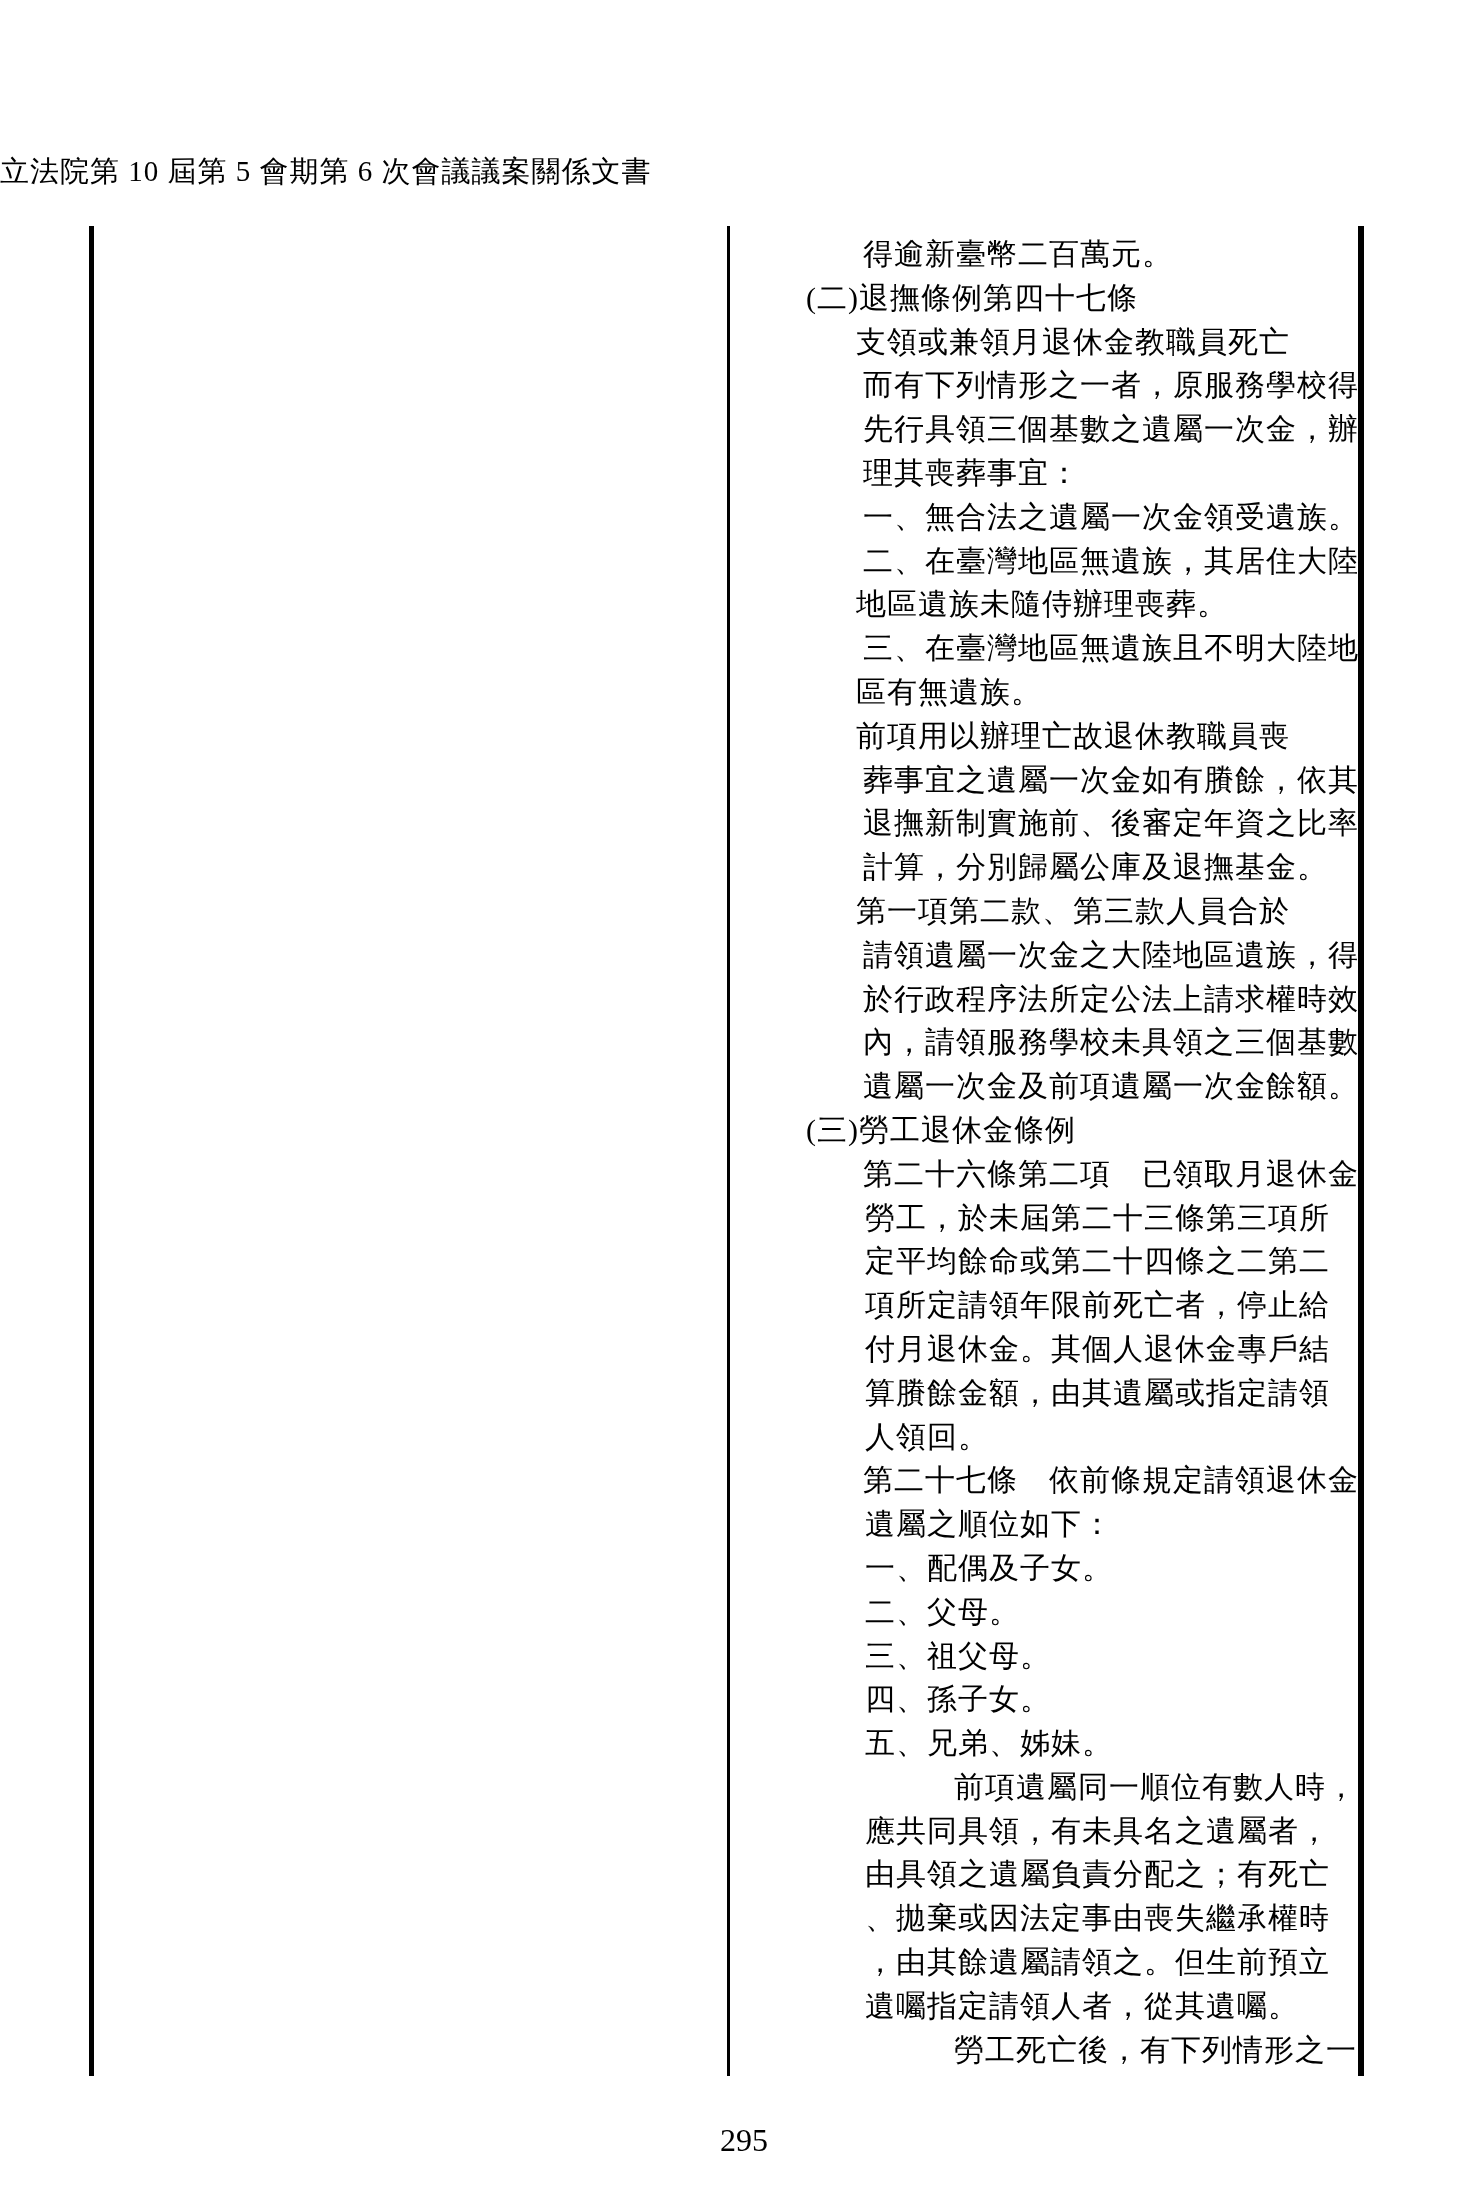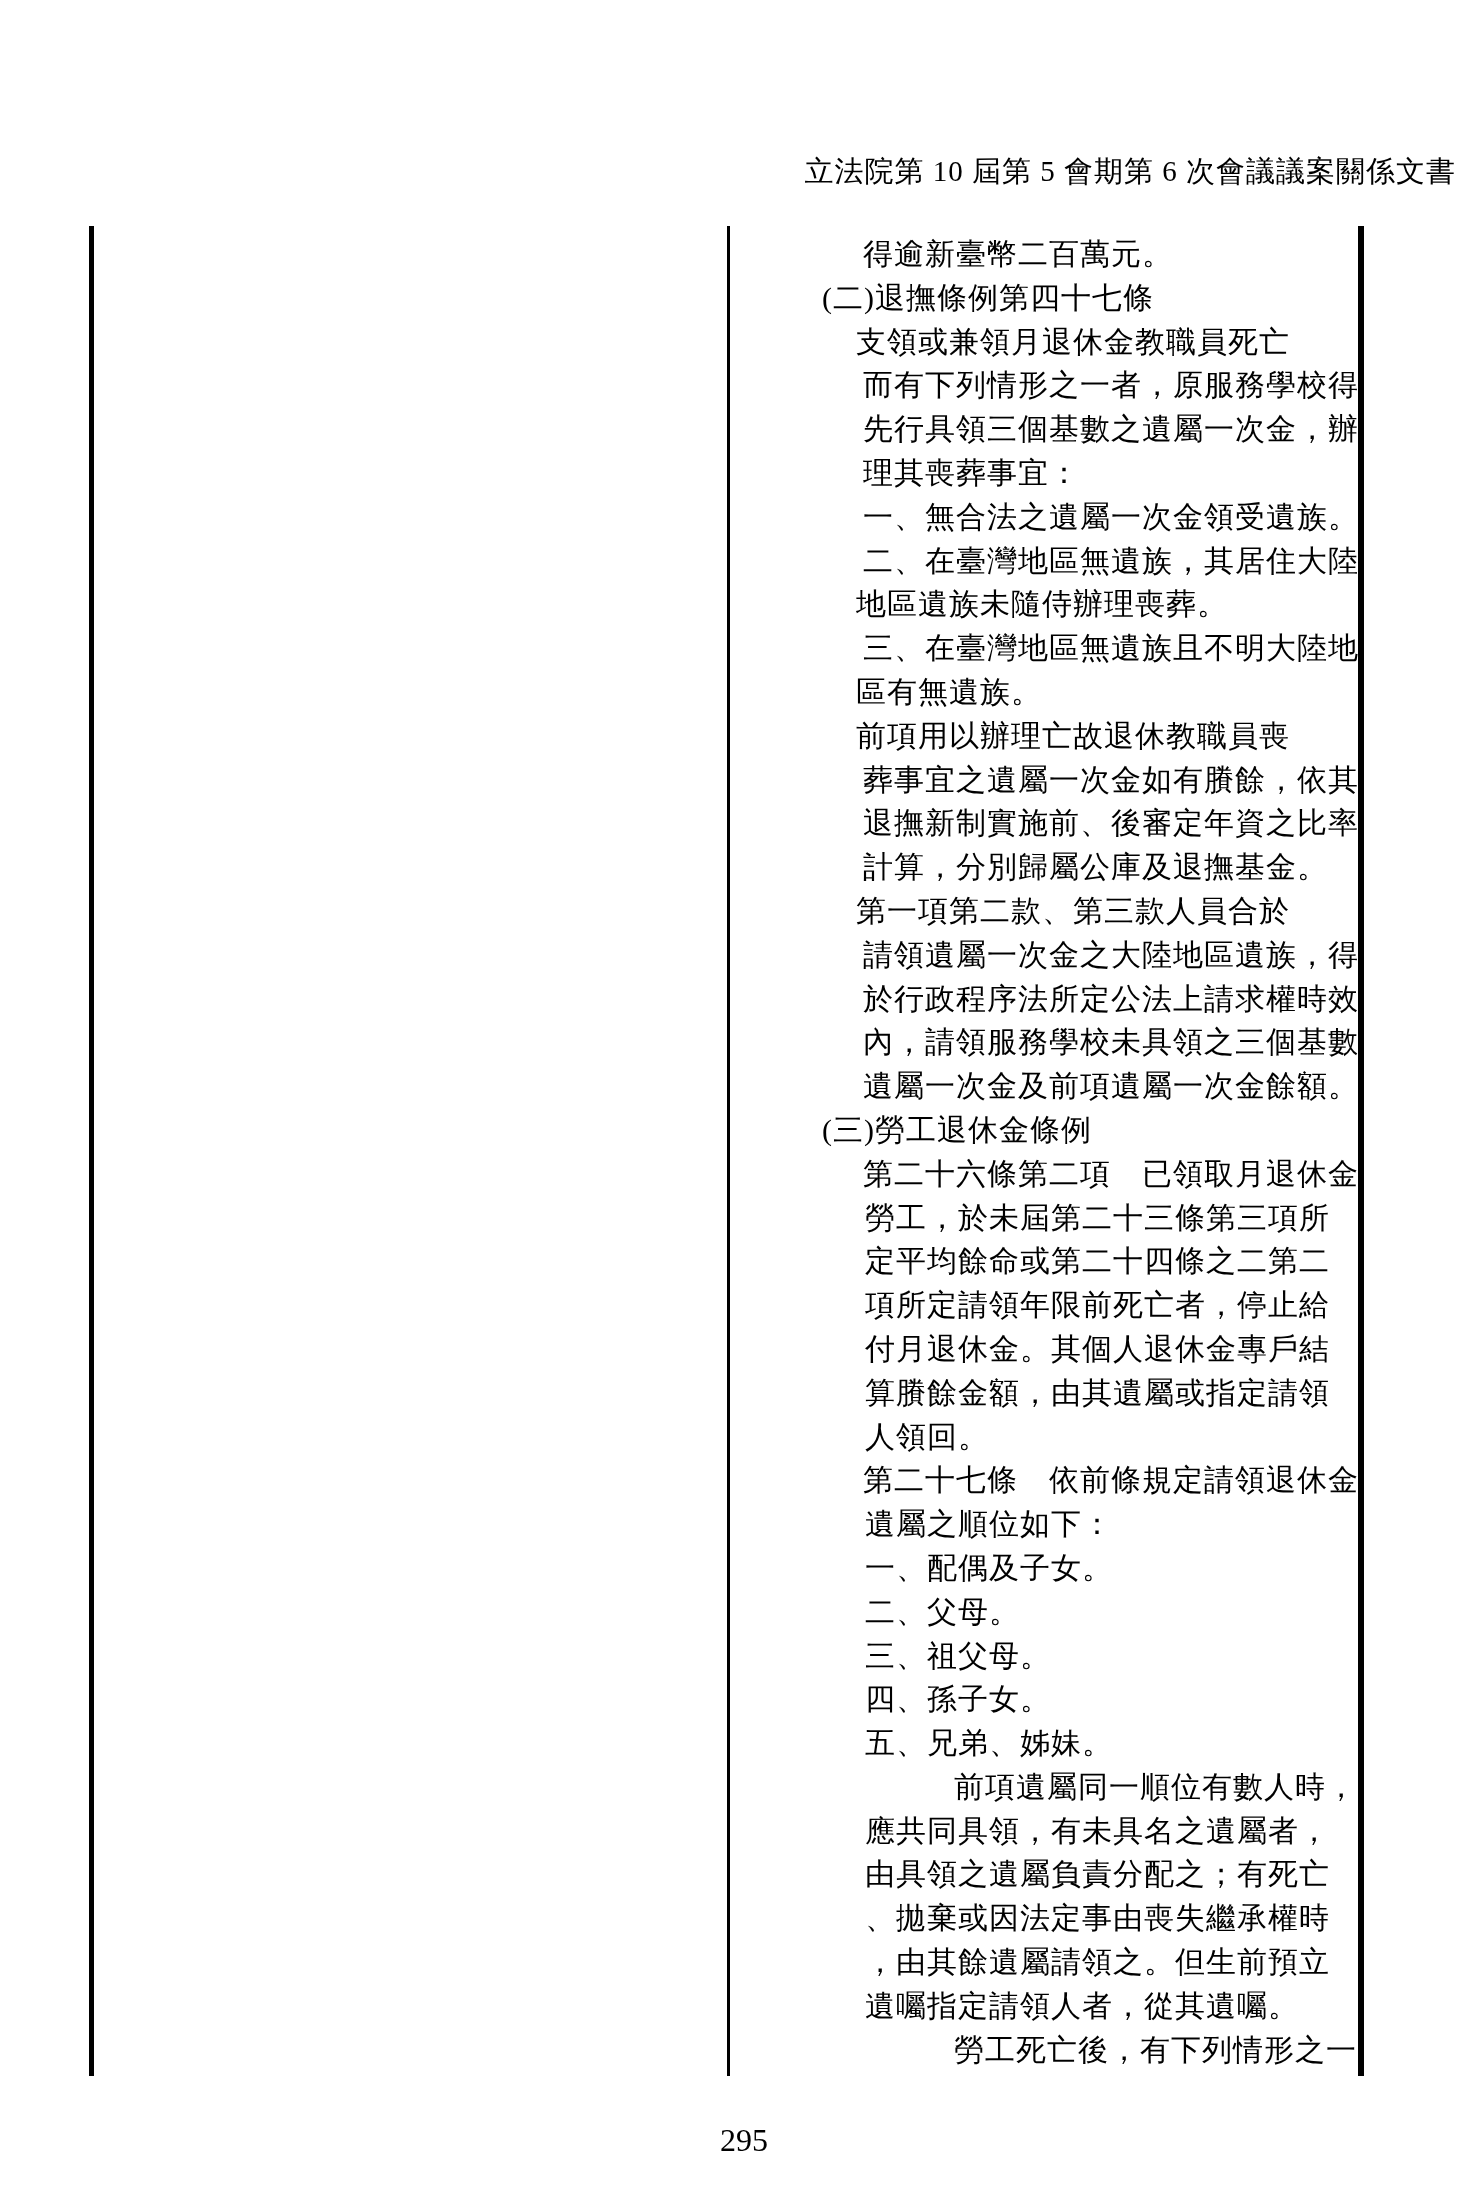--- a/index.html
+++ b/index.html
@@ -10,21 +10,21 @@
     background: #ffffff;
     color: #000000;
     font-family: "Liberation Serif", "DejaVu Serif", serif;
     overflow: hidden;
   }
   .page-header {
     position: absolute;
     top: 152px;
     left: 0;
     width: 1456px;
-    text-align: right;
+    text-align: left;
     font-size: 29px;
     letter-spacing: 1px;
     white-space: pre;
   }
   .vline {
     position: absolute;
     top: 226px;
     height: 1850px;
     background: #000000;
   }
@@ -38,21 +38,21 @@
     width: 560px;
     font-size: 30px;
     letter-spacing: 1px;
     white-space: pre;
     font-family: Liberation Serif, serif;
   }
   .line {
     height: 43.8px;
     line-height: 43.8px;
   }
-  .ind-a  { margin-left: 16px; }
+  .ind-a  { margin-left: 0; }
   .ind-b  { margin-left: 57px; }
   .ind-b1 { margin-left: 59px; }
   .ind-c  { margin-left: 50px; }
   .ind-c1 { margin-left: 148px; }
   .page-number {
     position: absolute;
     top: 2122px;
     left: 16px;
     width: 1456px;
     text-align: center;

